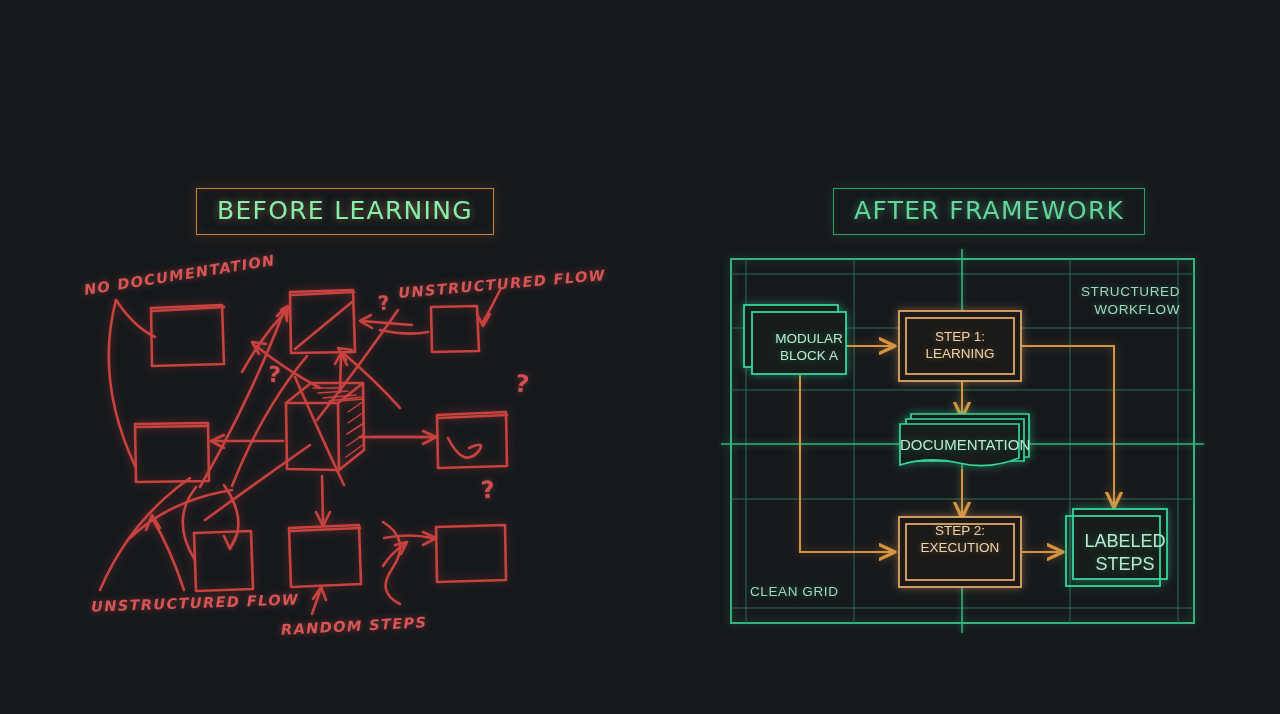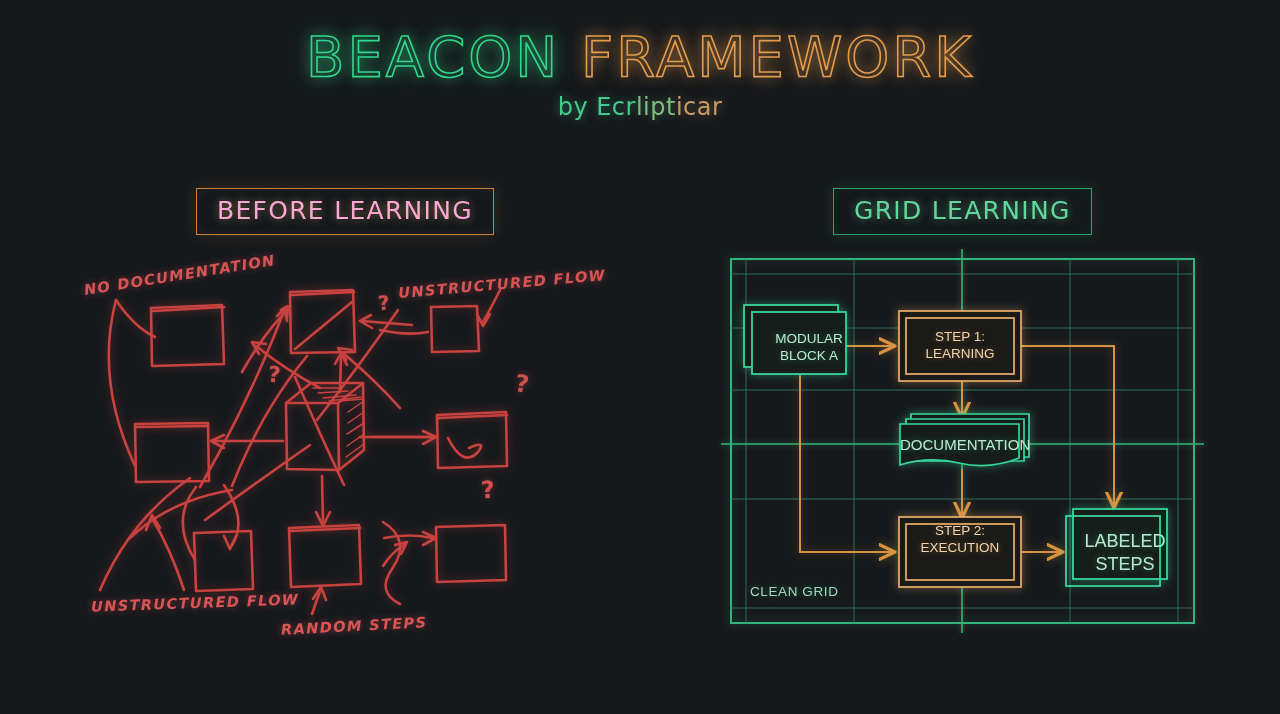--- a/index.html
+++ b/index.html
@@ -53,21 +53,21 @@
   .sec-head{
     position:absolute;
     padding:7px 20px 9px 20px;
     font-family:"DejaVu Sans", sans-serif;
     font-size:25px;letter-spacing:1.3px;
     background:rgba(22,25,28,.2);
   }
   .sec-before{
     left:196px;top:188px;
     border:1.5px solid #c6813c;
-    color:#f9a8d4;
+    color:#86efac;
     text-shadow:0 0 8px rgba(224,167,101,.55);
     box-shadow:0 0 12px rgba(198,129,60,.22), inset 0 0 10px rgba(198,129,60,.08);
   }
   .sec-after{
     left:833px;top:188px;
     border:1.5px solid #2f9e68;
     color:#63d79b;
     text-shadow:0 0 8px rgba(99,215,155,.55);
     box-shadow:0 0 12px rgba(47,158,104,.22), inset 0 0 10px rgba(47,158,104,.08);
   }
@@ -105,29 +105,20 @@
     font-size:13.5px;letter-spacing:.6px;line-height:1.3;
     color:#9fd8bb;text-shadow:0 0 7px rgba(60,200,140,.4);
     white-space:pre-line;
   }
 </style>
 </head>
 <body>
 
 <div id="stage">
 
-  <div class="title-wrap">
-    <div class="title">
-      <span class="g">BEACON</span>
-      <span class="o">FRAMEWORK</span>
-    </div>
-    <div class="subtitle">
-      <span class="s1">by Ecr</span><span class="s2">lipt</span><span class="s3">icar</span>
-    </div>
-  </div>
 
   <svg class="hdiv" viewBox="0 0 1224 3" preserveAspectRatio="none">
     <defs>
       <linearGradient id="gradH" x1="0" y1="0" x2="1" y2="0">
         <stop offset="0%" stop-color="#2fd88a"></stop>
         <stop offset="48%" stop-color="#6fc27e"></stop>
         <stop offset="100%" stop-color="#d79340"></stop>
       </linearGradient>
     </defs>
     <line x1="0" y1="1.5" x2="1224" y2="1.5" stroke="url(#gradH)" stroke-width="3" stroke-dasharray="13 9"></line>
@@ -138,21 +129,21 @@
       <linearGradient id="gradV" x1="0" y1="0" x2="0" y2="1">
         <stop offset="0%" stop-color="#2fd88a"></stop>
         <stop offset="45%" stop-color="#5cc184"></stop>
         <stop offset="100%" stop-color="#d79340"></stop>
       </linearGradient>
     </defs>
     <line x1="1.5" y1="0" x2="1.5" y2="512" stroke="url(#gradV)" stroke-width="3" stroke-dasharray="11 9"></line>
   </svg>
 
   <div class="sec-head sec-before">BEFORE LEARNING</div>
-  <div class="sec-head sec-after">GRID LEARNING</div>
+  <div class="sec-head sec-after">AFTER FRAMEWORK</div>
 
   <svg class="layer">
     <g stroke="#c8423f" fill="none" stroke-width="2.6" stroke-linecap="round" stroke-linejoin="round" style="filter:drop-shadow(0 0 4px rgba(200,66,63,.45));">
 
       <g>
         <path d="M151 308 L222 305 L224 364 L152 366 Z"></path>
         <path d="M153 311 L224 307"></path>
       </g>
 
       <g>
@@ -354,15 +345,17 @@
 BLOCK A</div>
     <div class="fl-text fl-orange" style="left:903px;top:329px;width:114px;font-size:13.5px;">STEP 1:
 LEARNING</div>
     <div class="fl-text fl-green" style="left:900px;top:436px;width:120px;font-size:15px;">DOCUMENTATION</div>
     <div class="fl-text fl-orange" style="left:903px;top:523px;width:114px;font-size:13.5px;">STEP 2:
 EXECUTION</div>
     <div class="fl-text fl-green" style="left:1070px;top:530px;width:94px;font-size:18px;padding-left:8px;">LABELED
 STEPS</div>
   </div>
 
+  <div class="corner-label" style="left:1048px;top:283px;width:132px;text-align:right;">STRUCTURED
+WORKFLOW</div>
   <div class="corner-label" style="left:750px;top:583px;">CLEAN GRID</div>
 
 </div>
 
 </body></html>

